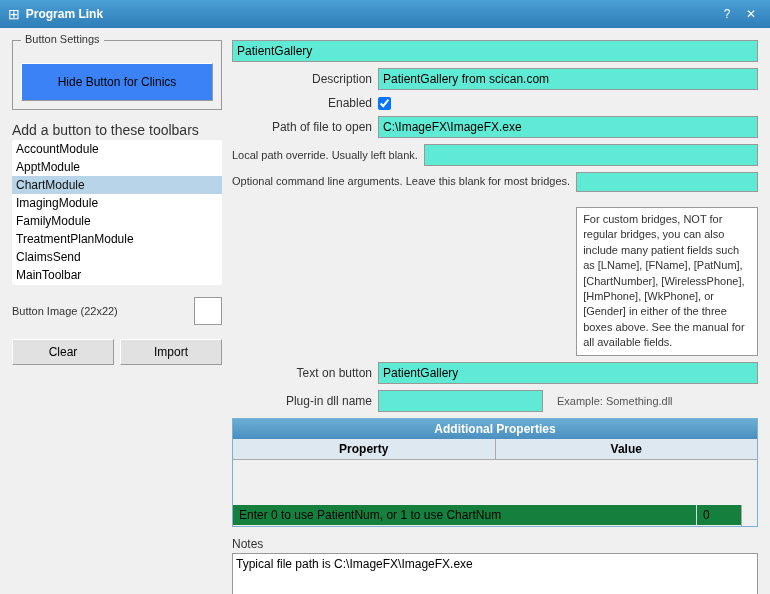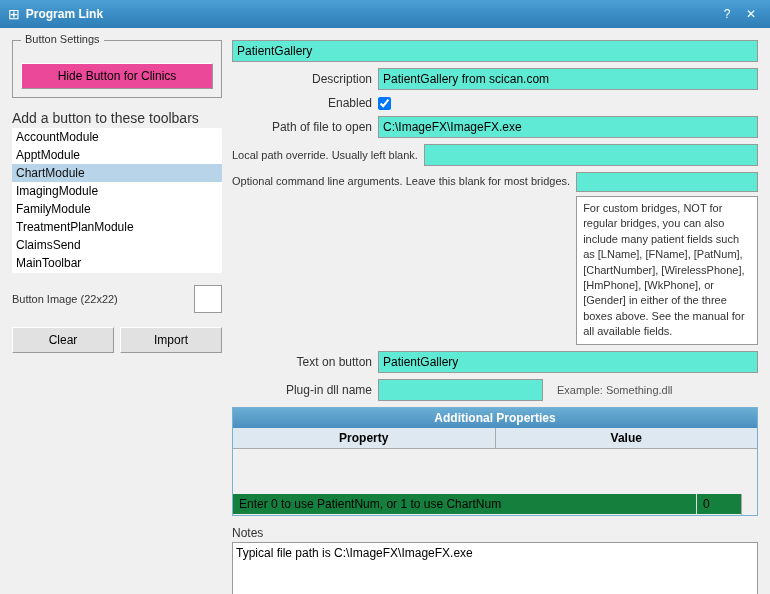--- a/index.html
+++ b/index.html
@@ -86,22 +86,22 @@
       left: 8px;
       background: #f0f0f0;
       padding: 0 4px;
       font-size: 11px;
       color: #333;
     }
 
     .hide-btn {
       display: block;
       width: 100%;
-      height: 26px;
-      background: #ec4899;
+      height: 38px;
+      background: #3b82f6;
       border: 1px solid #999;
       border-top-color: #fff;
       border-left-color: #fff;
       cursor: pointer;
       font-size: 12px;
       font-family: inherit;
       margin-top: 8px;
     }
     .toolbar-list-label {
       font-size: 14px;
@@ -309,21 +309,21 @@
         <input type="text" class="form-input" value="C:\ImageFX\ImageFX.exe" style="">
       </div>
 
       <div class="form-row">
         <span class="inline-label-wide" style="font-size:11px;">Local path override.  Usually left blank.</span>
         <input type="text" class="form-input" style="height: 22px;">
       </div>
 
       <div style="display:flex; gap:6px; align-items:flex-start;">
         <span class="inline-label-wide" style="font-size:11px; line-height:1.4; padding-top:2px;">Optional command line arguments.  Leave this blank for most bridges.</span>
-        <div style="flex:1; display:flex; flex-direction:column; gap:4px;">
+        <div style="flex:1; display:flex; flex-direction:column; gap:15px;">
           <input type="text" class="form-input" style="height: 22px;">
           <div class="info-text">For custom bridges, NOT for regular bridges, you can also include many patient fields such as [LName], [FName], [PatNum], [ChartNumber], [WirelessPhone], [HmPhone], [WkPhone], or [Gender] in either of the three boxes above. See the manual for all available fields.</div>
         </div>
       </div>
 
       <div class="form-row">
         <span class="inline-label-wide">Text on button</span>
         <input type="text" class="form-input" value="PatientGallery" style="">
       </div>
 

